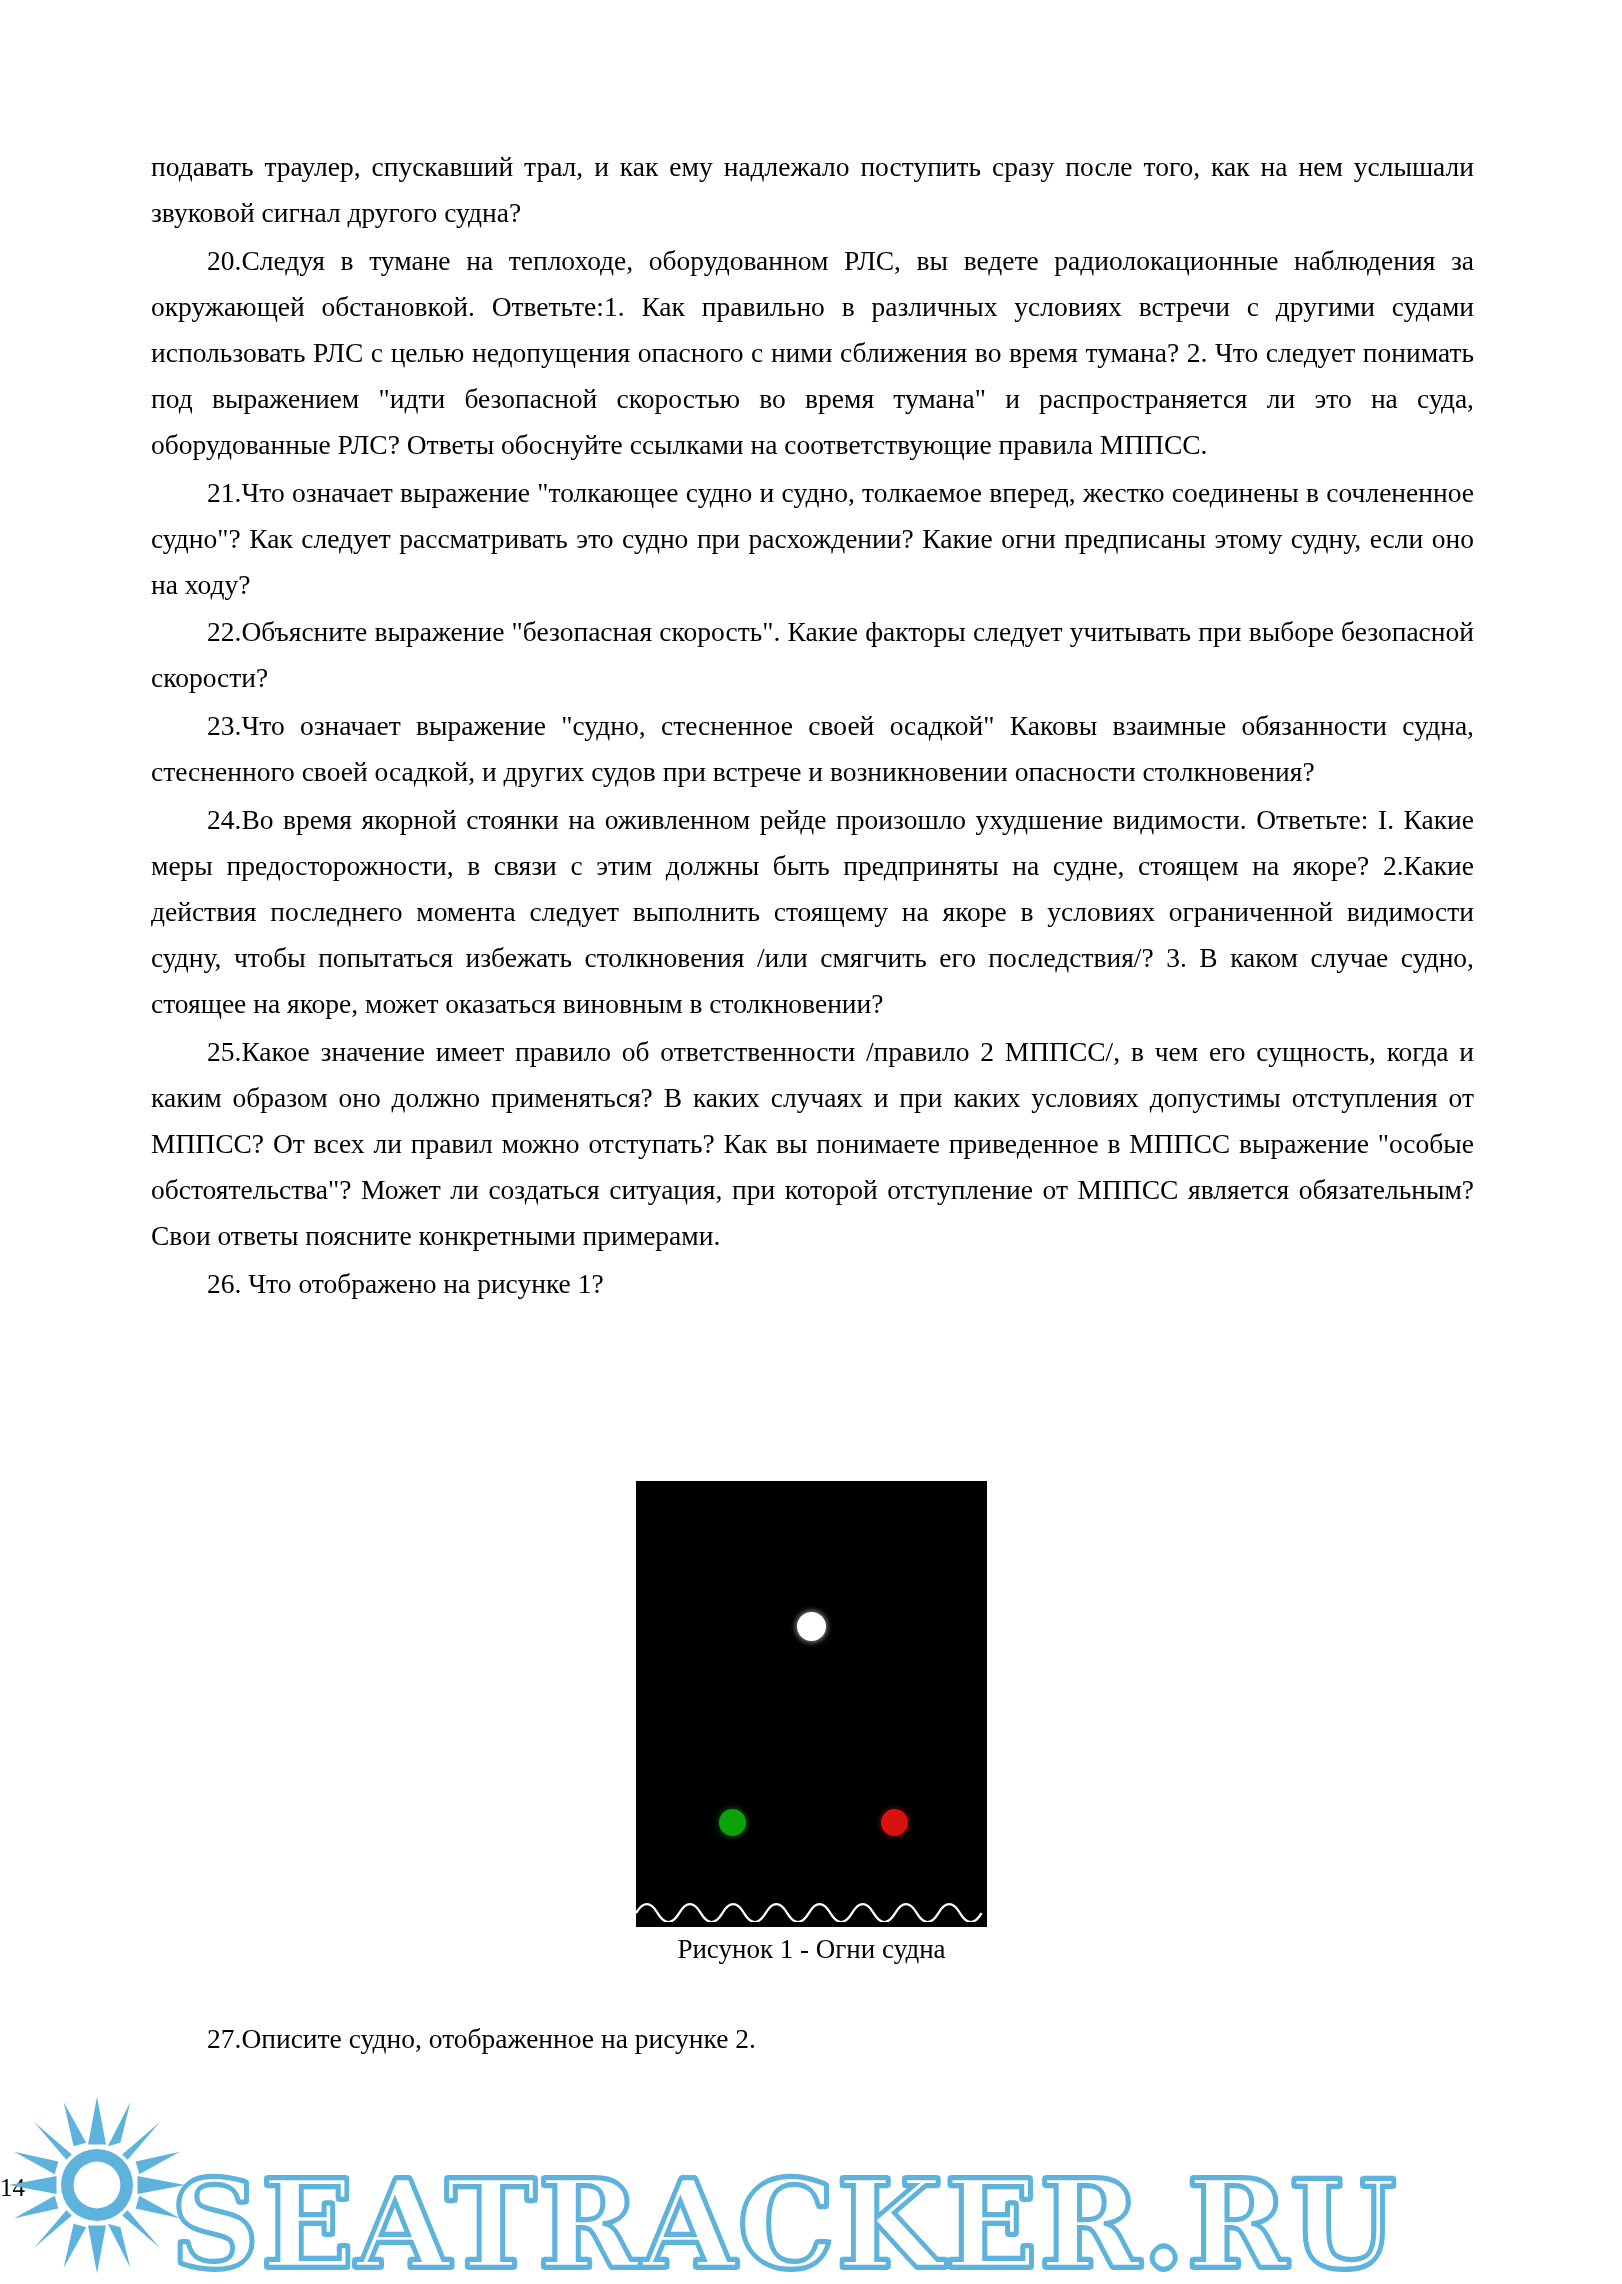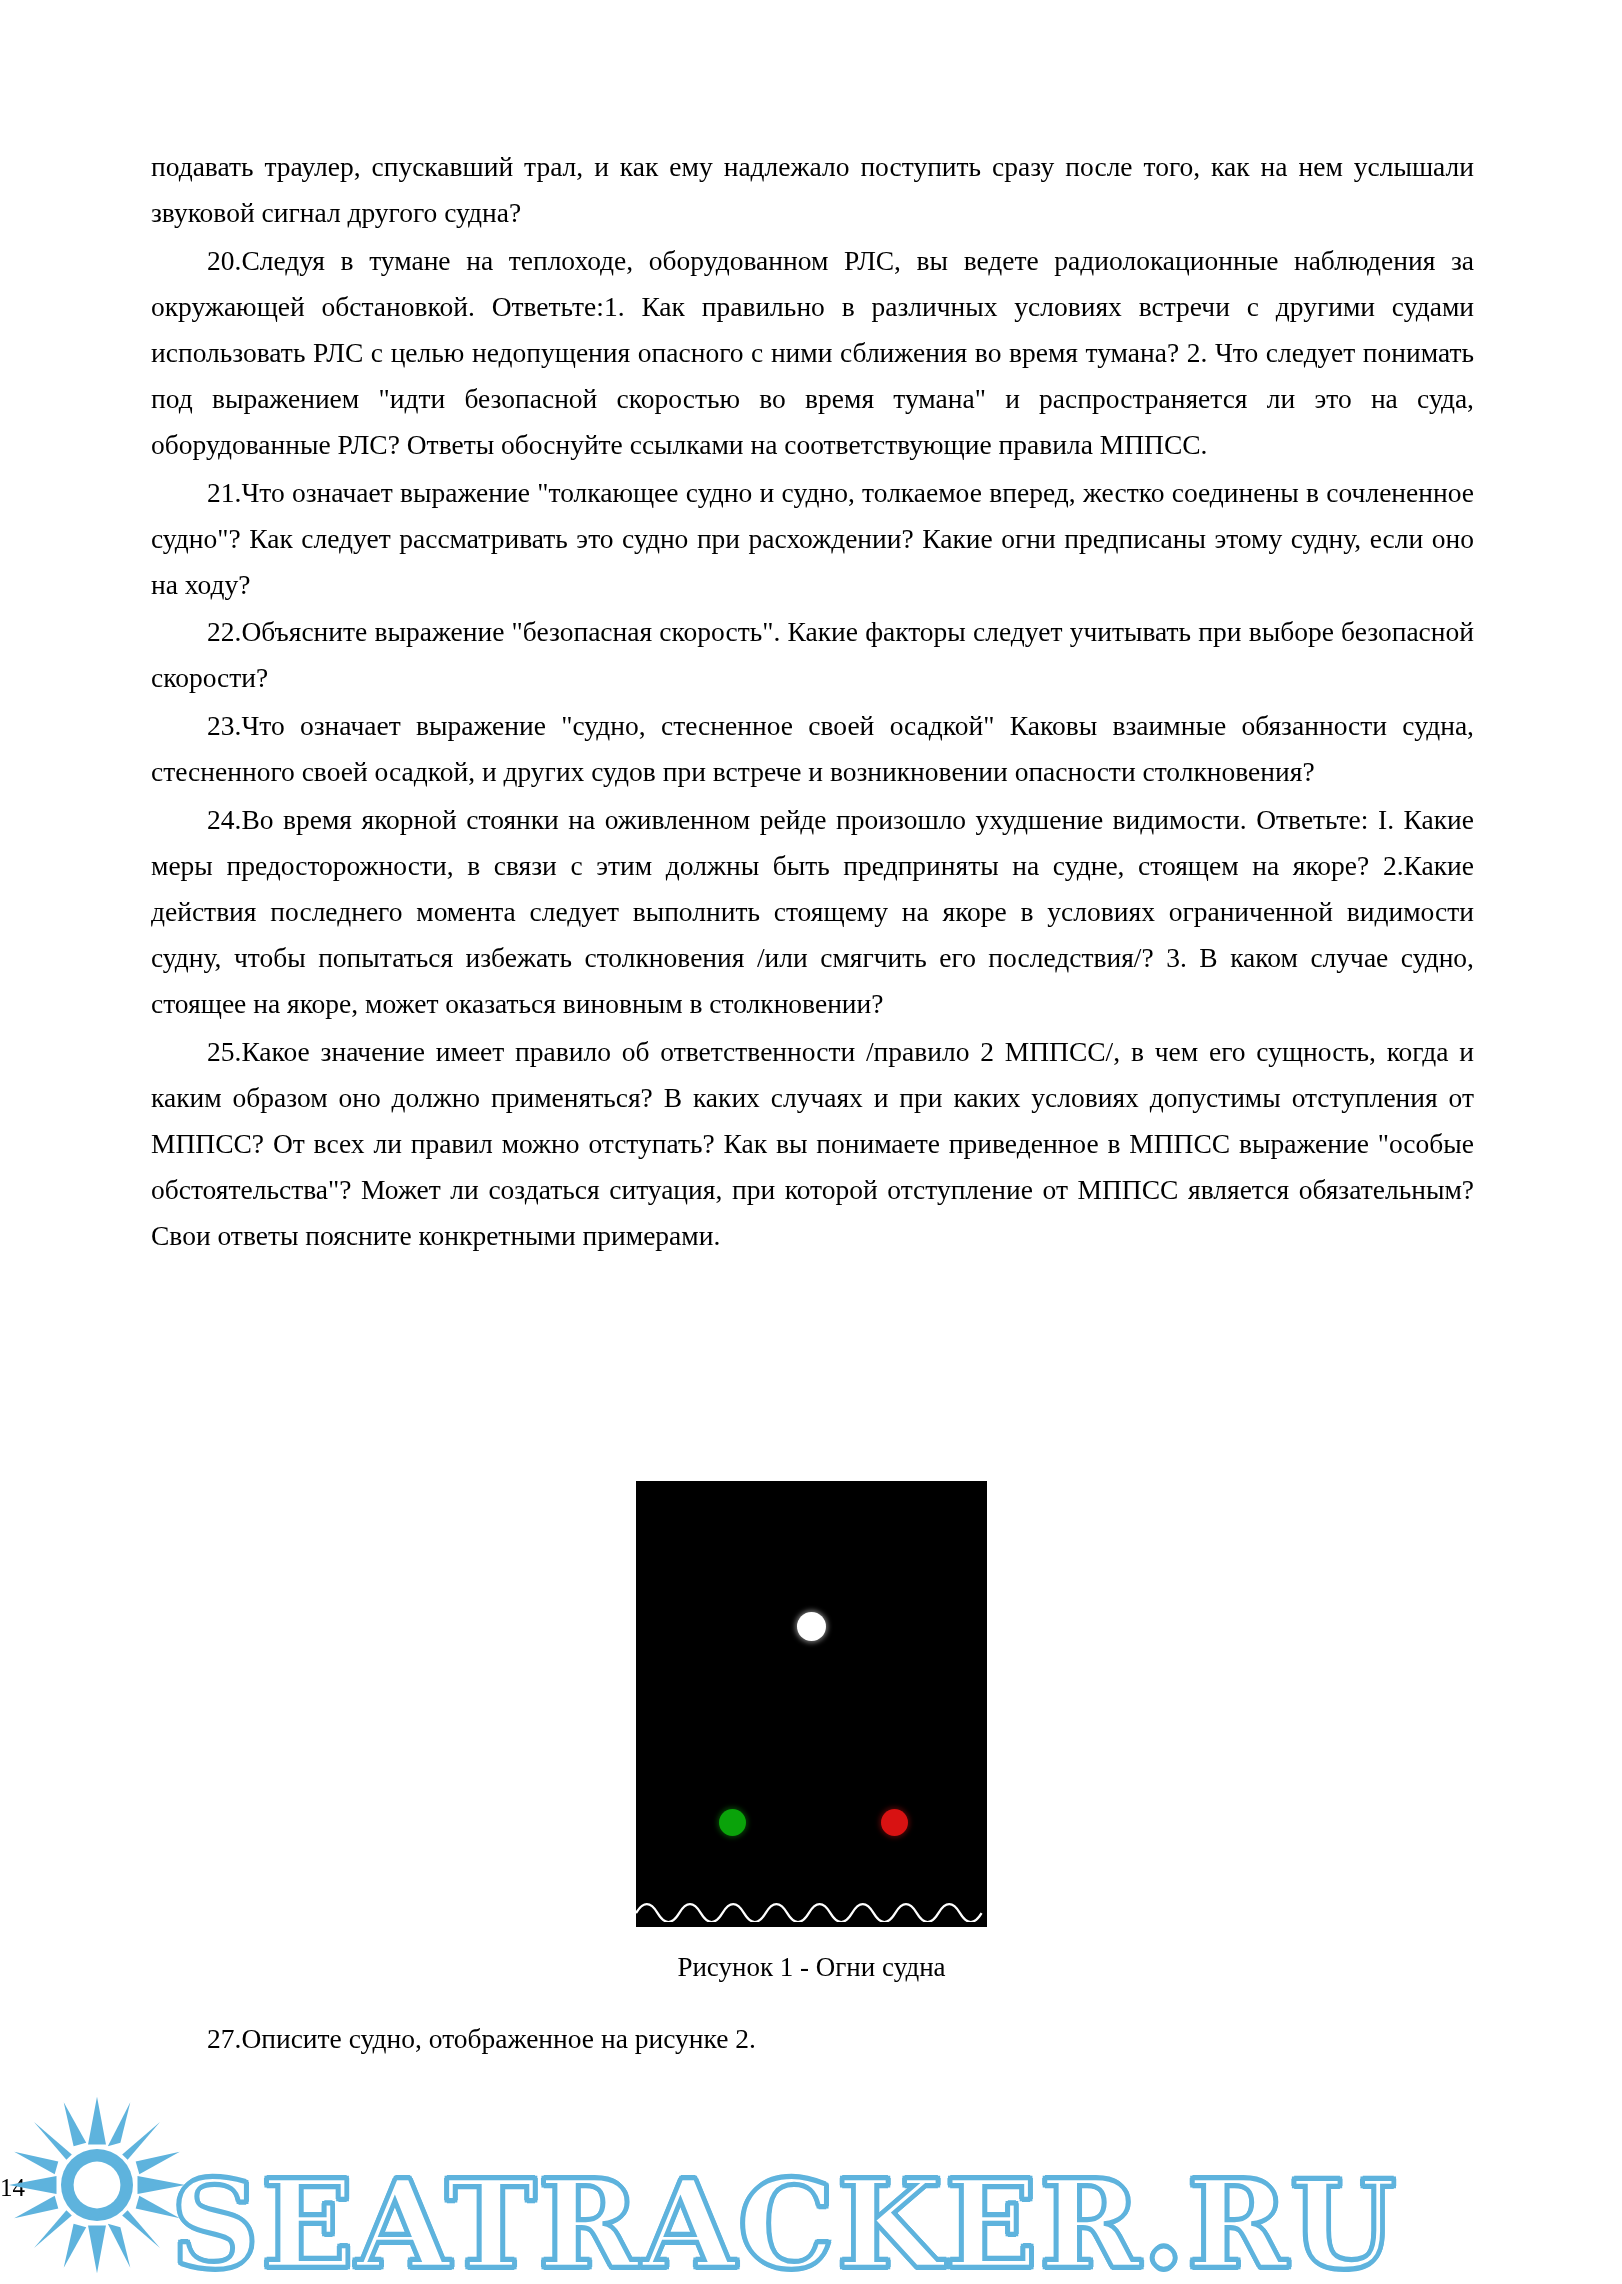--- a/index.html
+++ b/index.html
@@ -84,21 +84,21 @@
     box-shadow: 0 0 5.4px 1.8px rgba(220,20,20,0.35);
   }
   .waves {
     position: absolute;
     left: 0;
     bottom: 5.4px;
     width: 351px;
     height: 32px;
   }
   .figure-caption {
-    margin-top: 18px;
+    margin-top: 0;
     font-size: 27px;
     line-height: 36px;
     text-align: center;
   }
   .after-figure {
     position: absolute;
     left: 151px;
     top: 2016px;
     width: 1323px;
   }
@@ -149,20 +149,21 @@
 <div class="page">
 
   <div class="text-column">
     <p class="para noindent">подавать траулер, спускавший трал, и как ему надлежало поступить сразу после того, как на нем услышали звуковой сигнал другого судна?</p>
     <p class="para indent">20.Следуя в тумане на теплоходе, оборудованном РЛС, вы ведете радиолокационные наблюдения за окружающей обстановкой. Ответьте:1.  Как правильно в различных условиях встречи с другими судами использовать РЛС с целью недопущения опасного с ними сближения во время тумана? 2. Что следует понимать под выражением "идти безопасной скоростью во время тумана" и распространяется ли это на суда, оборудованные РЛС? Ответы обоснуйте ссылками на соответствующие правила МППСС.</p>
     <p class="para indent">21.Что означает выражение "толкающее судно и судно, толкаемое вперед, жестко соединены в сочлененное судно"? Как следует рассматривать это судно при расхождении?  Какие огни предписаны этому судну, если оно на ходу?</p>
     <p class="para indent">22.Объясните выражение "безопасная скорость". Какие факторы следует учитывать при выборе безопасной скорости?</p>
     <p class="para indent">23.Что означает выражение "судно, стесненное своей осадкой" Каковы взаимные обязанности судна, стесненного своей осадкой, и других судов при встрече и возникновении опасности столкновения?</p>
     <p class="para indent">24.Во время якорной стоянки на оживленном рейде произошло ухудшение видимости. Ответьте: I. Какие меры предосторожности, в связи с этим должны быть предприняты на судне, стоящем на якоре? 2.Какие действия последнего момента следует выполнить стоящему на якоре в условиях ограниченной видимости судну, чтобы попытаться избежать столкновения /или смягчить его последствия/? 3. В каком случае судно, стоящее на якоре, может оказаться виновным в столкновении?</p>
     <p class="para indent">25.Какое значение имеет правило об ответственности /правило 2 МППСС/, в чем его сущность, когда и каким образом оно должно применяться? В каких случаях и при каких условиях допустимы отступления от МППСС? От всех ли правил можно отступать? Как вы понимаете приведенное в МППСС выражение "особые обстоятельства"? Может ли создаться ситуация, при которой отступление от МППСС является обязательным? Свои ответы поясните конкретными примерами.</p>
+    <p class="para indent">26. Что отображено на рисунке 1?</p>
   </div>
 
   <div class="figure-wrap">
     <div class="figure-img">
       <div class="light-dot light-masthead"></div>
       <div class="light-dot light-green"></div>
       <div class="light-dot light-red"></div>
       <svg class="waves" viewBox="0 0 390 36" preserveAspectRatio="none">
         <path d="M0,26 Q12,6 24,26 T48,26 T72,26 T96,26 T120,26 T144,26 T168,26 T192,26 T216,26 T240,26 T264,26 T288,26 T312,26 T336,26 T360,26 T384,26" fill="none" stroke="#ffffff" stroke-width="2.5"></path>
       </svg>

